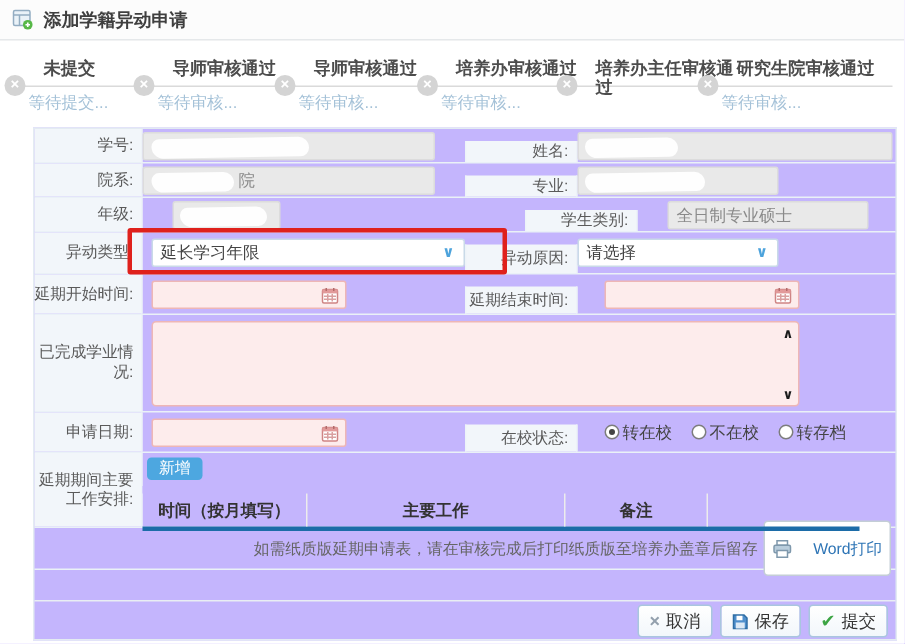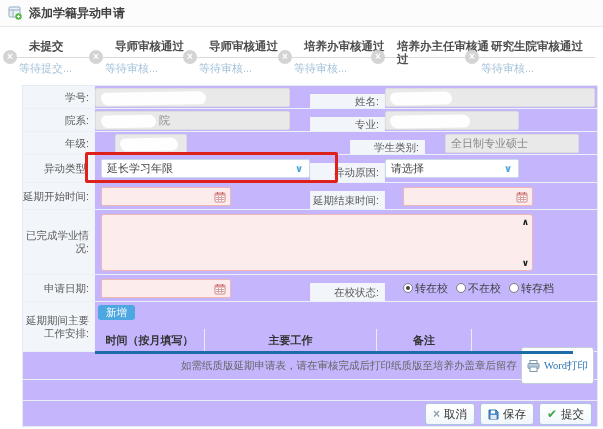--- a/index.html
+++ b/index.html
@@ -44,22 +44,22 @@
   .tarea{position:absolute;left:6px;top:4px;width:432px;height:57px;background:#fdecec;
          border:1px solid #eeb6b6;border-radius:3px;box-sizing:border-box;}
   .sarr{position:absolute;right:3px;font-size:9px;color:#1a1a1a;line-height:10px;font-weight:bold;}
   .addbtn{position:absolute;left:3px;top:3px;background:#4da7e0;color:#fff;border-radius:3px;
           font-size:10.5px;padding:2px 8px;line-height:11px;cursor:pointer;}
   .wtable{position:absolute;left:0;top:22px;width:478px;}
   .whead{display:flex;border-top:5px solid #c4b5fd;border-bottom:3px solid #1c6ca8;height:22px;}
   .wh{display:flex;align-items:center;justify-content:center;font-weight:bold;font-size:11px;
       color:#333;border-right:1px solid #ececec;box-sizing:border-box;}
   .noterow{justify-content:flex-end;padding-right:3px;font-size:10.5px;color:#666;align-items:center;display:flex;}
-  .wordbtn{display:flex;align-items:center;gap:4px;border:1px solid #c4ced6;border-radius:3px;background:#fff;
-           height:19px;padding:8px 5px;color:#2d74b5;font-size:10.5px;margin-left:4px;cursor:pointer;font-family:Liberation Serif, serif;}
+  .wordbtn{display:flex;align-items:center;gap:14px;border:1px solid #c4ced6;border-radius:3px;background:#fff;
+           height:19px;padding:8px 5px;color:#2d74b5;font-size:10.5px;margin-left:4px;cursor:pointer;}
   .gap{height:20px;}
   .btnrow{height:26px;display:flex;align-items:center;justify-content:flex-end;gap:5px;
           padding-right:5px;border-top:1px solid #e9eef3;}
   .fbtn{display:flex;align-items:center;gap:4px;height:20px;padding:0 7px;border:1px solid #a9c6df;
         border-radius:3px;background:linear-gradient(#ffffff,#f2f7fb);font-size:11.5px;color:#333;cursor:pointer;}
   .xico{color:#93a0ad;font-weight:bold;font-size:12px;line-height:12px;}
   .ckico{color:#3da544;font-weight:bold;font-size:12px;line-height:12px;}
   .ropt{display:flex;align-items:center;gap:2px;font-size:11px;color:#444;}
   .radio{width:10px;height:10px;border:1px solid #7d7d7d;border-radius:50%;box-sizing:border-box;
          display:flex;align-items:center;justify-content:center;background:#fff;}
@@ -243,21 +243,21 @@
             <g stroke="#d9a0a0">
                 <line x1="2" y1="6.5" x2="10" y2="6.5"></line>
                 <line x1="2" y1="8.5" x2="10" y2="8.5"></line>
                 <line x1="4.5" y1="5" x2="4.5" y2="10"></line>
                 <line x1="7.5" y1="5" x2="7.5" y2="10"></line>
               </g>
           </svg>
         </div>
       </div>
       <div class="lab lab2">在校状态:</div>
-      <div class="val val2" style="padding-left:18px;gap:8px;">
+      <div class="val val2" style="padding-left:18px;gap:13px;">
         <span class="ropt">
           <span class="radio sel"></span>
           <span>转在校</span>
         </span>
         <span class="ropt">
           <span class="radio"></span>
           <span>不在校</span>
         </span>
         <span class="ropt">
           <span class="radio"></span>

